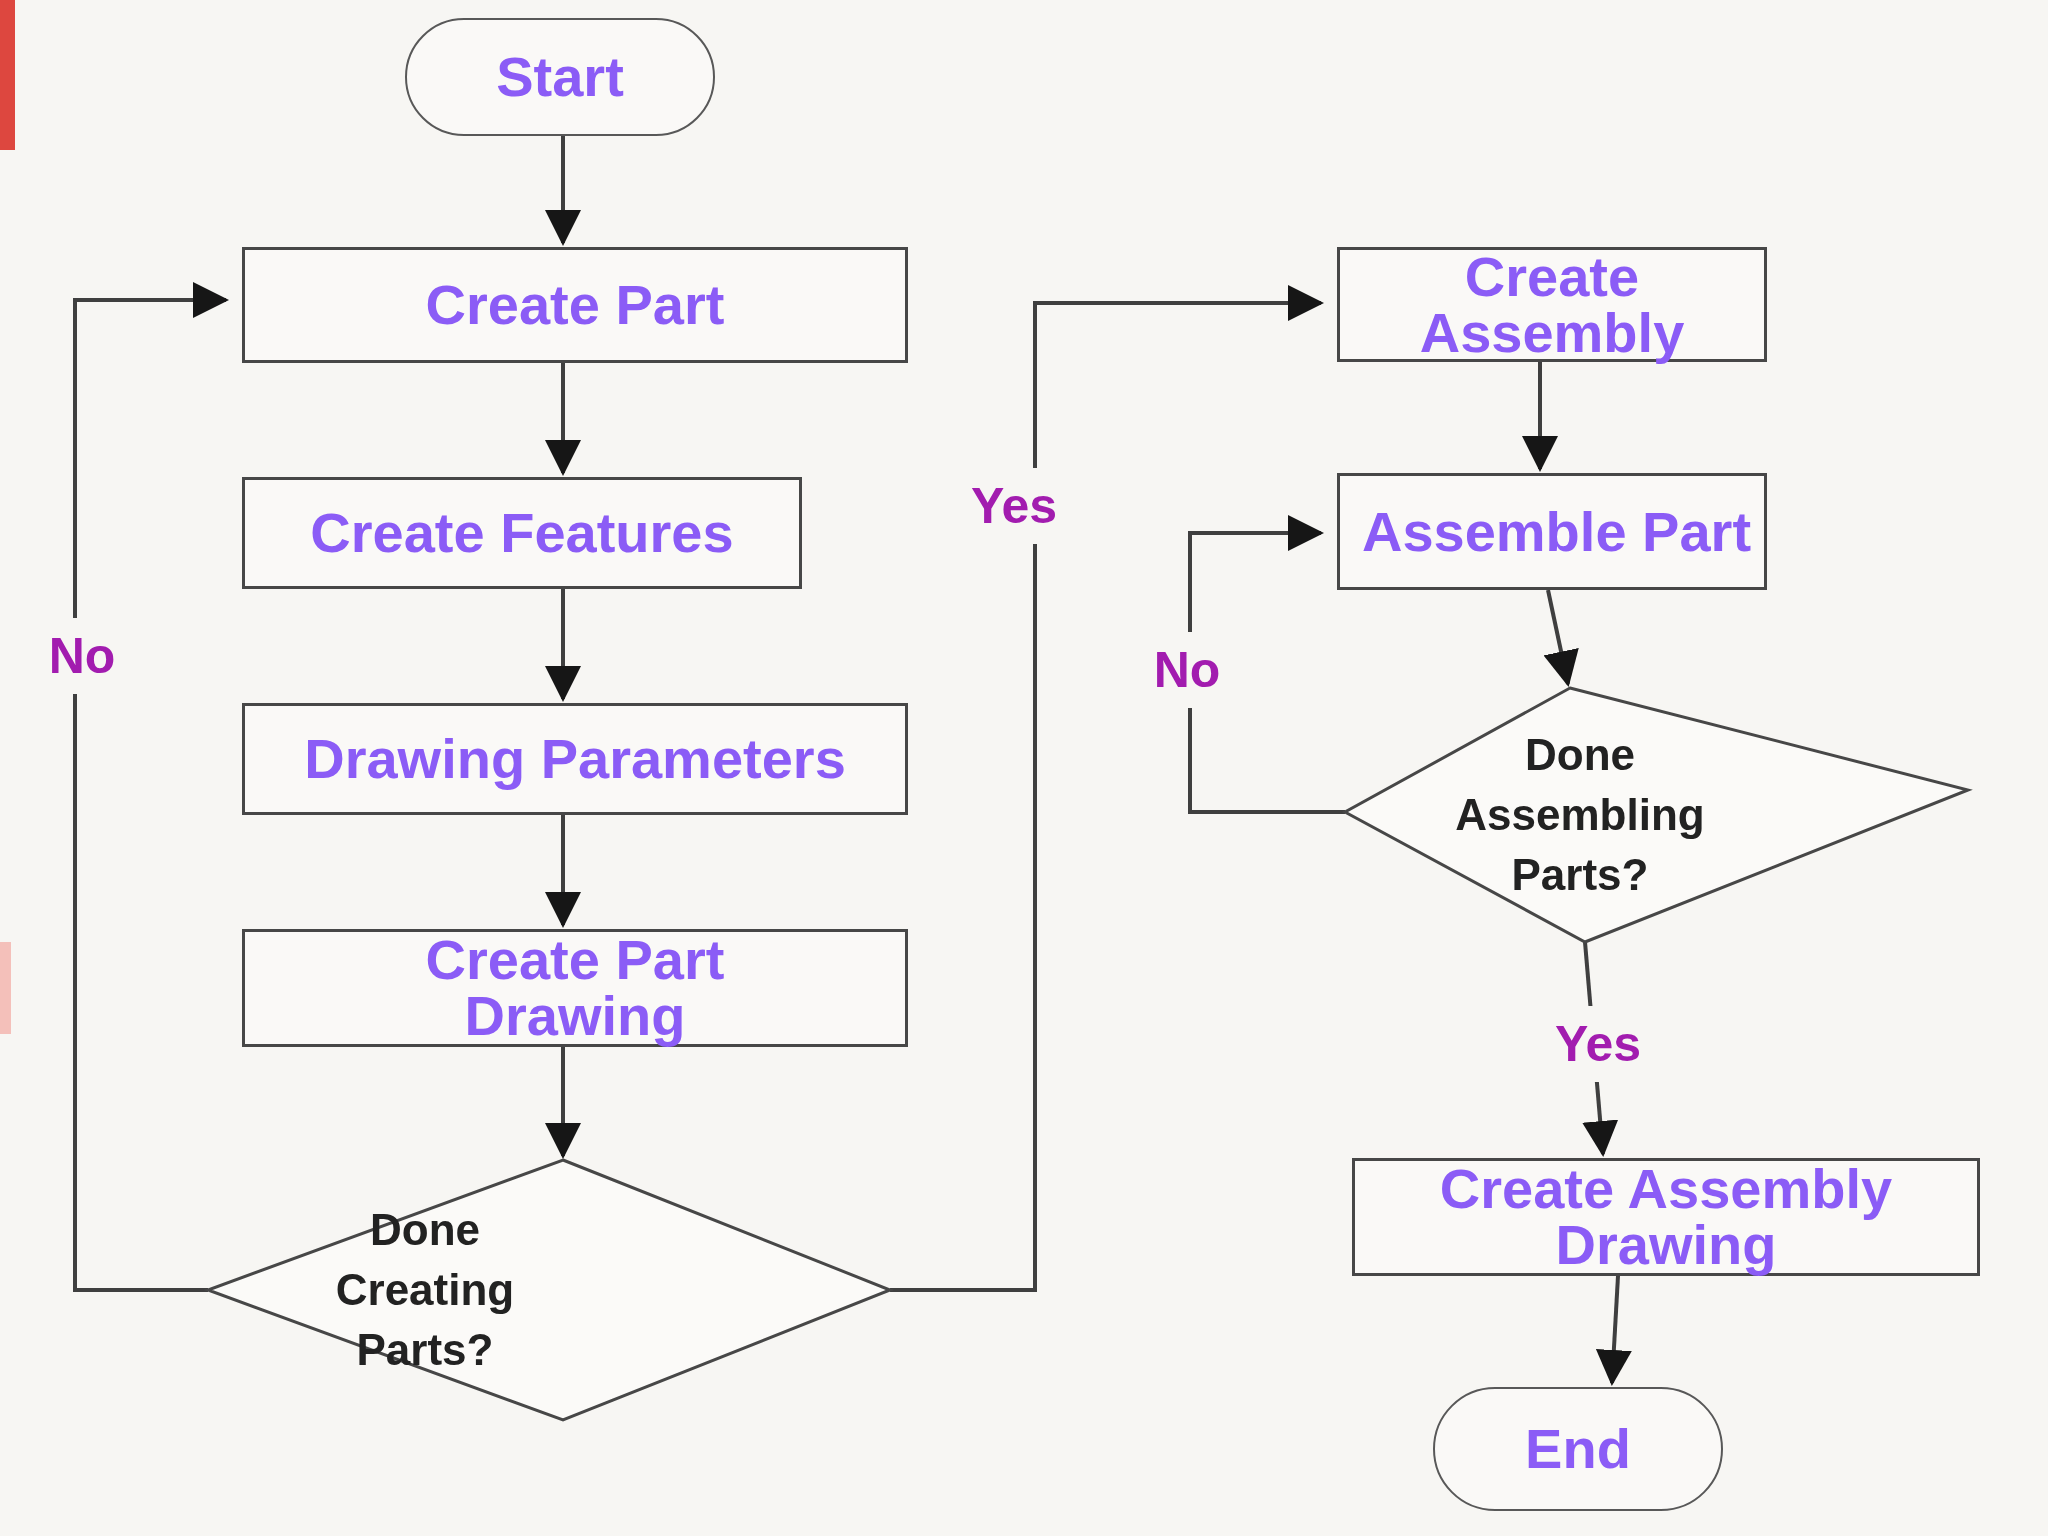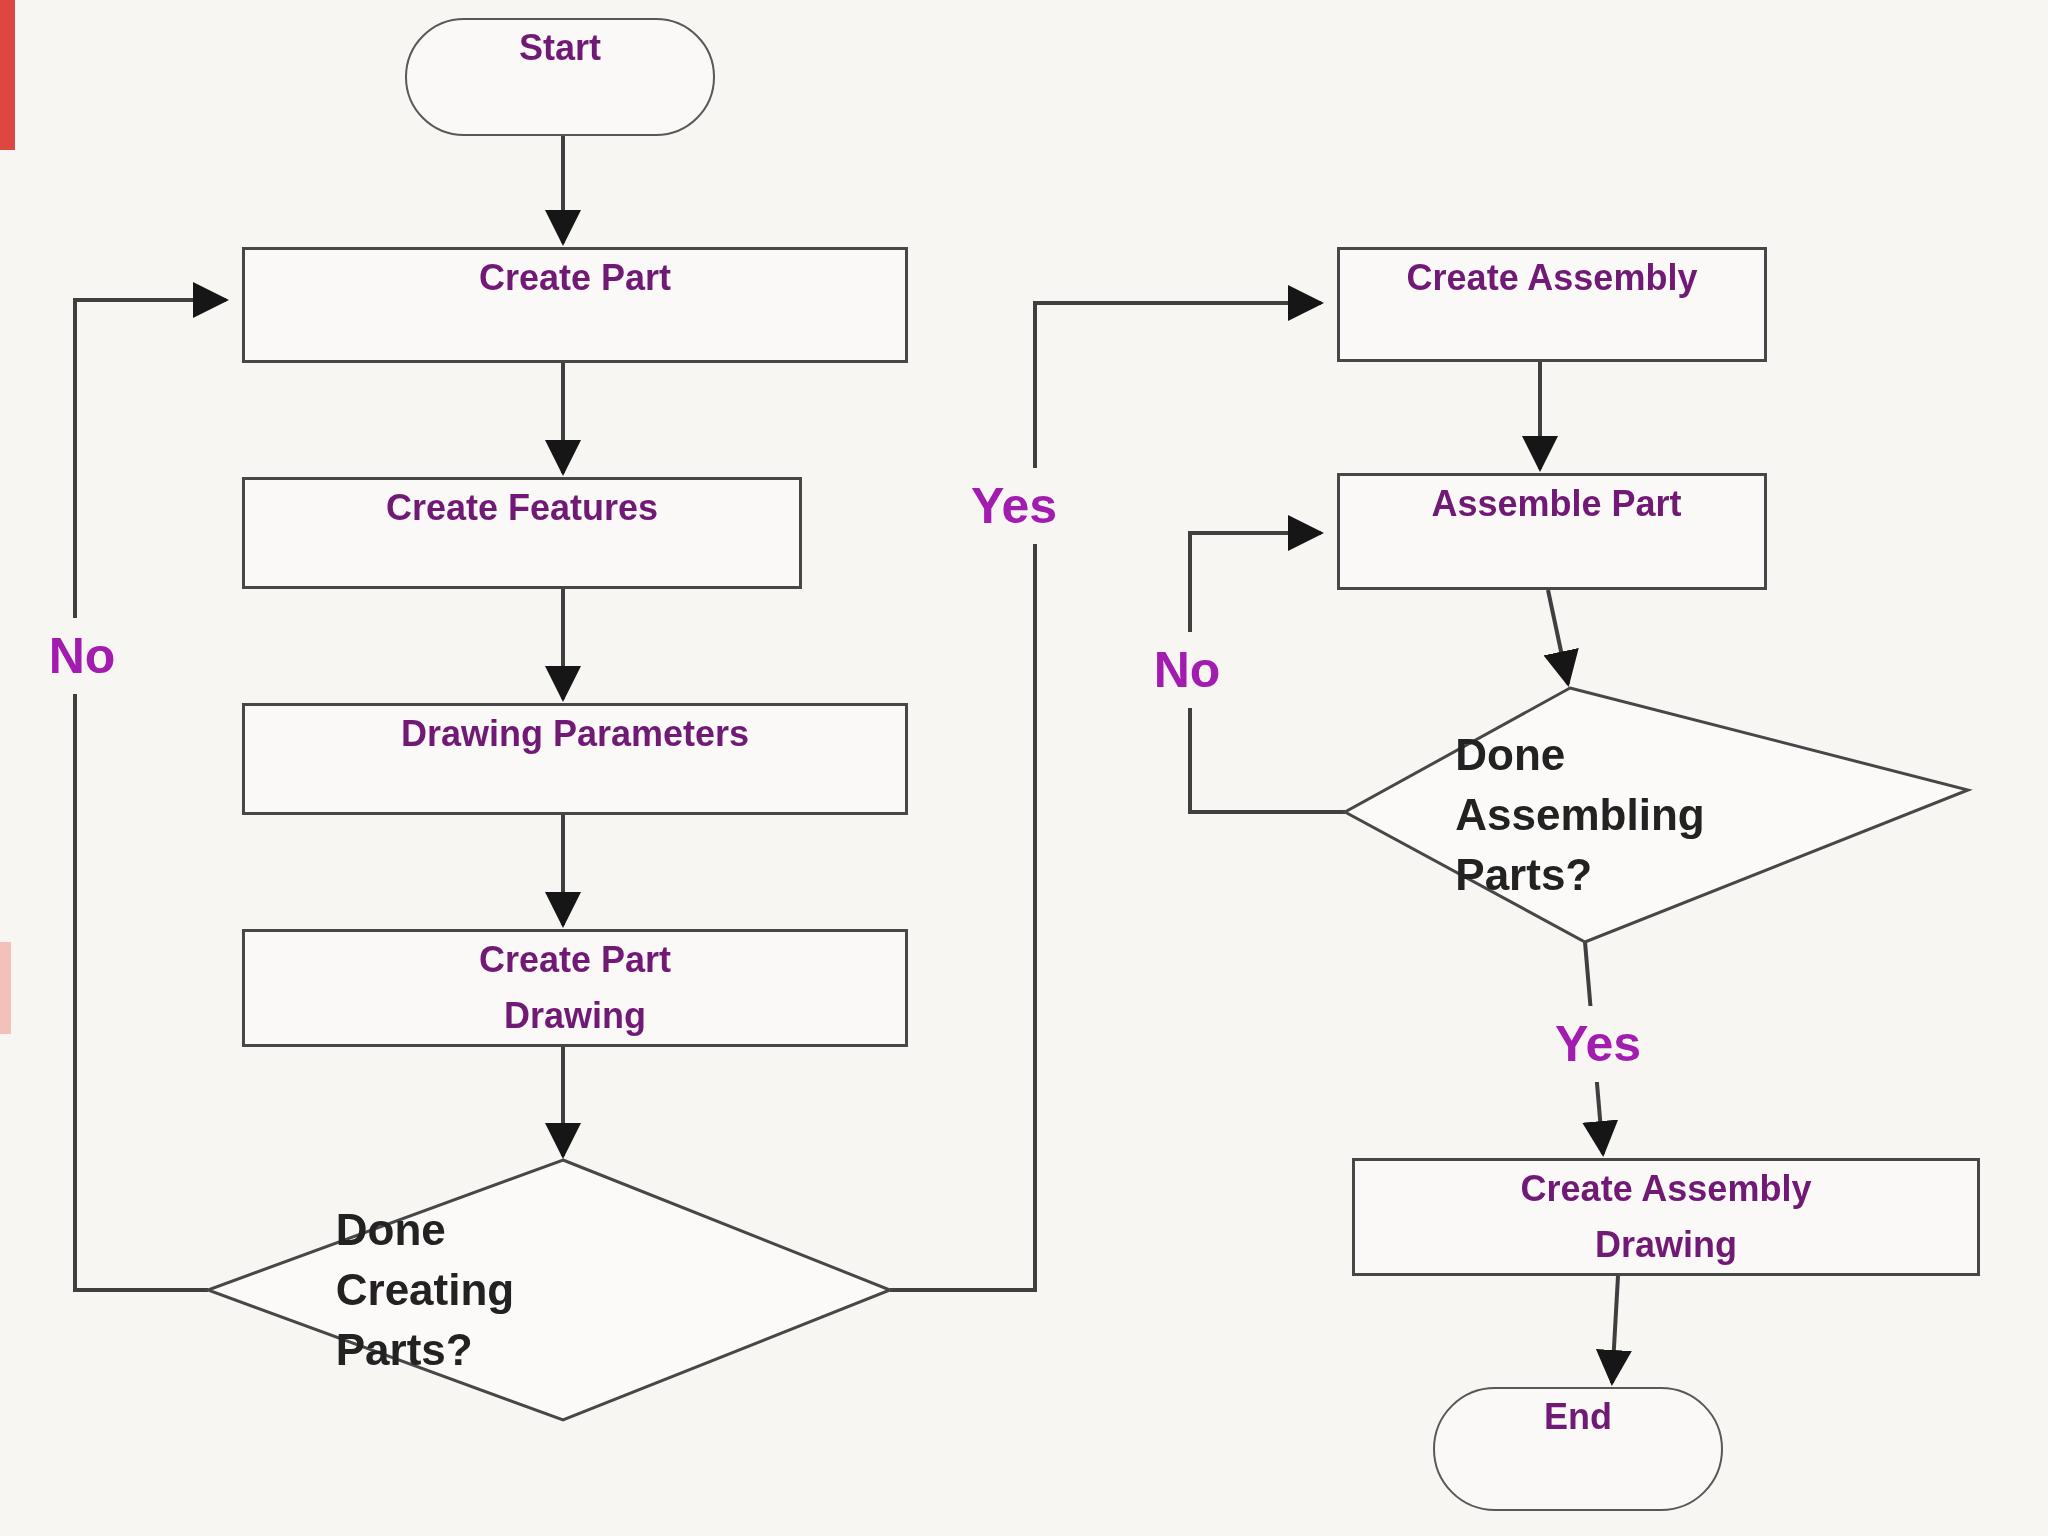--- a/index.html
+++ b/index.html
@@ -7,42 +7,43 @@
     position:relative;
     width:2048px;height:1536px;
     background:#f7f6f3;
     font-family:"Liberation Sans", sans-serif;
     color:#222;
     overflow:hidden;
   }
   .connector-layer{position:absolute;left:0;top:0;width:2048px;height:1536px;}
   .node{
     position:absolute;
-    display:flex;justify-content:center;
+    display:flex;align-items:center;justify-content:center;
     text-align:center;
     font-weight:700;
-    font-size:36px;
+    font-size:56px;
     line-height:56px;
-    color:#701a75;
+    color:#8b5cf6;
     white-space:pre-line;
     box-sizing:border-box;
   }
   .process{
     background:#faf9f7;
     border:3px solid #474747;
     margin-left:12px;
   }
   .terminal{
     background:#faf9f7;
     border:2px solid #585858;
     border-radius:70px;
   }
   .decision-label{
     position:absolute;
     display:flex;align-items:center;justify-content:center;
+    text-align:center;
     font-weight:700;
     font-size:44px;
     line-height:60px;
     white-space:pre-line;
   }
   .edge-label{
     position:absolute;
     display:flex;align-items:center;justify-content:center;
     background:#f7f6f3;
     font-weight:700;

